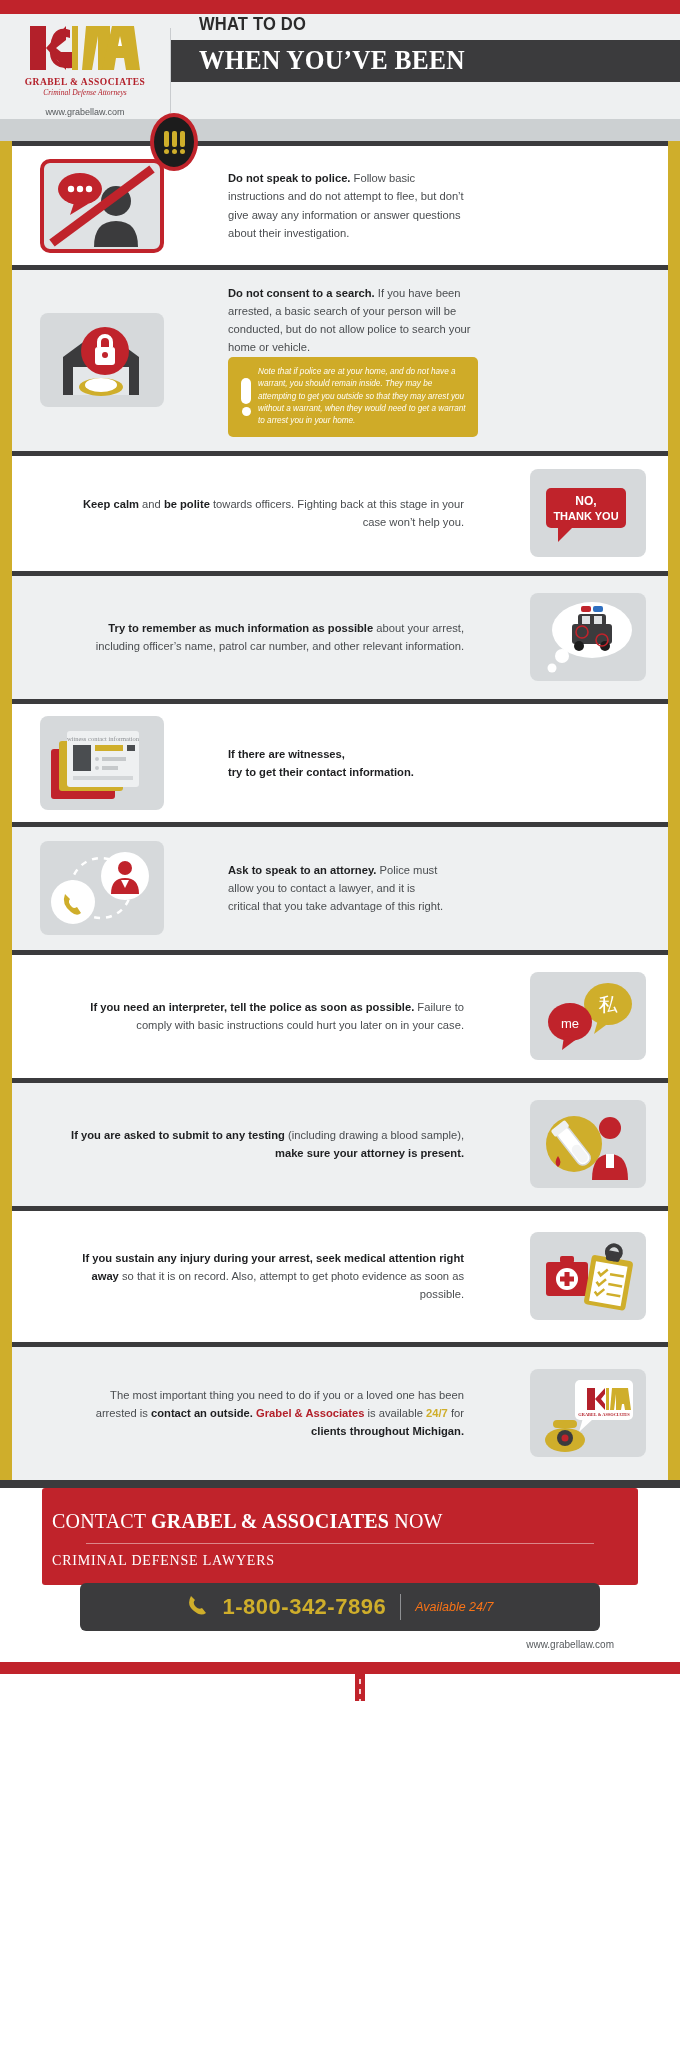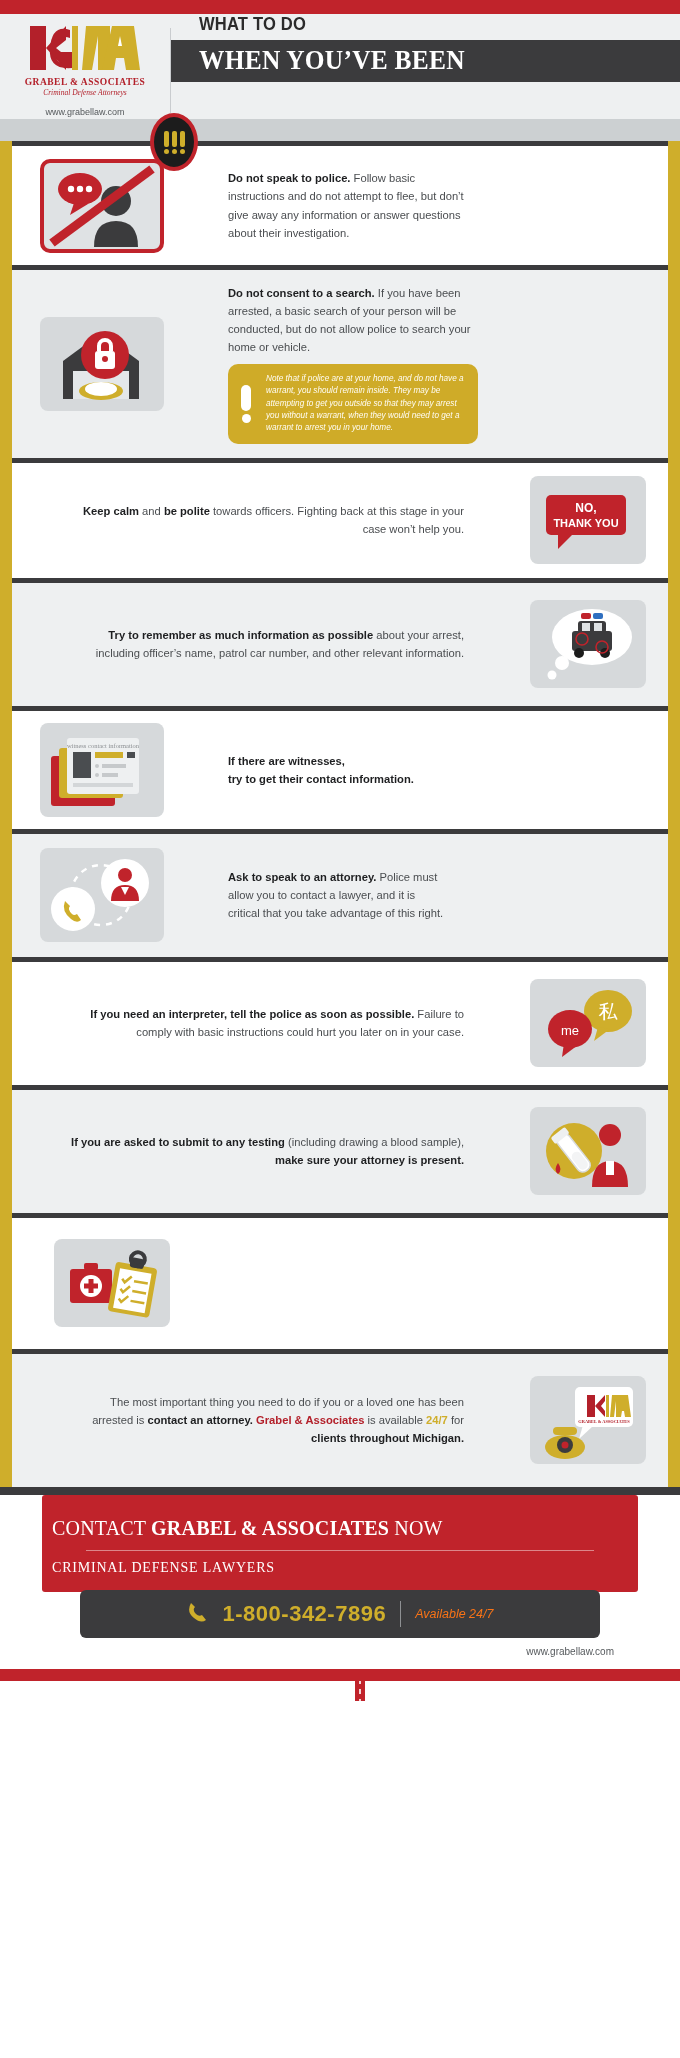--- a/index.html
+++ b/index.html
@@ -104,22 +104,22 @@
   
   .tile {
     width: 124px; height: 94px; background: #d6d9db; border-radius: 8px;
     position: relative; display:flex; align-items:center; justify-content:center;
     overflow:hidden;
   }
   .tile.sm { width: 116px; height: 88px; }
 
   
   .note {
-    background: #cfab28; margin-top: 7px; padding: 9px 12px 9px 10px;
-    display:flex; gap: 12px; align-items:center; border-radius: 10px;
+    background: #cfab28; margin-top: 0; padding: 9px 12px 9px 10px;
+    display:flex; gap: 4px; align-items:center; border-radius: 5px;
   }
   .note-bang {
     width: 16px; flex: 0 0 16px; display:flex; flex-direction:column;
     align-items:center; gap: 3px;
   }
   .note-bang .bar { width: 10px; height: 26px; background:#fff; border-radius: 5px; }
   .note-bang .dot { width: 9px; height: 9px; background:#fff; border-radius: 50%; }
   .note-txt {
     font-size: 8.2px; line-height: 1.52; color: #fffdf4; font-style: italic;
     text-align: left;
@@ -415,20 +415,23 @@
             <rect x="32" y="40" width="10" height="20" rx="5" fill="#f3f4f5"></rect>
           </g>
           <path d="M22 52 q5 7 0 11 q-5-4 0-11" fill="#c0232b"></path>
         </svg>
       </div>
     </div>
   </div>
 
   <div class="row white" style="min-height:136px;">
     <div class="cell-spacer" style="width:20px;"></div>
+    <div class="cell-txt align-r" style="padding-right:44px;padding-left:30px;">
+      <p class="txt"><b>If you sustain any injury during your arrest, seek medical attention right away</b><span> so that it is on record. Also, attempt to get photo evidence as soon as possible.</span></p>
+    </div>
     <div class="cell-img right">
       <div class="tile sm">
         <svg width="104" height="80" viewBox="0 0 104 80">
           <rect x="10" y="26" width="42" height="34" rx="3" fill="#c0232b"></rect>
           <rect x="24" y="20" width="14" height="7" rx="2" fill="#c0232b"></rect>
           <circle cx="31" cy="43" r="11" fill="#ffffff"></circle>
           <rect x="28.5" y="36" width="5" height="14" fill="#c0232b"></rect>
           <rect x="24" y="40.5" width="14" height="5" fill="#c0232b"></rect>
           <g transform="rotate(10 74 44)">
             <rect x="52" y="22" width="42" height="50" rx="4" fill="#cfae2b"></rect>
@@ -443,21 +446,21 @@
             <rect x="73" y="57" width="14" height="2.5" fill="#cfae2b"></rect>
           </g>
         </svg>
       </div>
     </div>
   </div>
 
   <div class="row grey" style="min-height:138px;">
     <div class="cell-spacer" style="width:20px;"></div>
     <div class="cell-txt align-r" style="padding-right:44px;padding-left:40px;">
-      <p class="txt"><span>The most important thing you need to do if you or a loved one has been arrested is </span><b>contact an attorney.</b> <span class="kred">Grabel &amp; Associates</span><span> is available </span><span class="kyel">24/7</span><span> for </span><b>clients throughout Michigan.</b></p>
+      <p class="txt"><span>The most important thing you need to do if you or a loved one has been arrested is </span><b>contact an outside.</b> <span class="kred">Grabel &amp; Associates</span><span> is available </span><span class="kyel">24/7</span><span> for </span><b>clients throughout Michigan.</b></p>
     </div>
     <div class="cell-img right">
       <div class="tile sm">
         <svg width="106" height="82" viewBox="0 0 106 82">
           <rect x="40" y="8" width="58" height="40" rx="5" fill="#ffffff"></rect>
           <polygon points="48,46 44,60 58,47" fill="#ffffff"></polygon>
           <path d="M52 16 L60 16 L60 38 L52 38 Z" fill="#b3202a"></path>
           <path d="M60 27 L70 16 L70 22 L66 27 L70 32 L70 38 Z" fill="#b3202a"></path>
           <rect x="71" y="16" width="3" height="22" fill="#cfae2b"></rect>
           <path d="M77 16 L86 16 L86 38 L81 38 L81 22 L79 38 L75 38 Z" fill="#cfae2b"></path>

